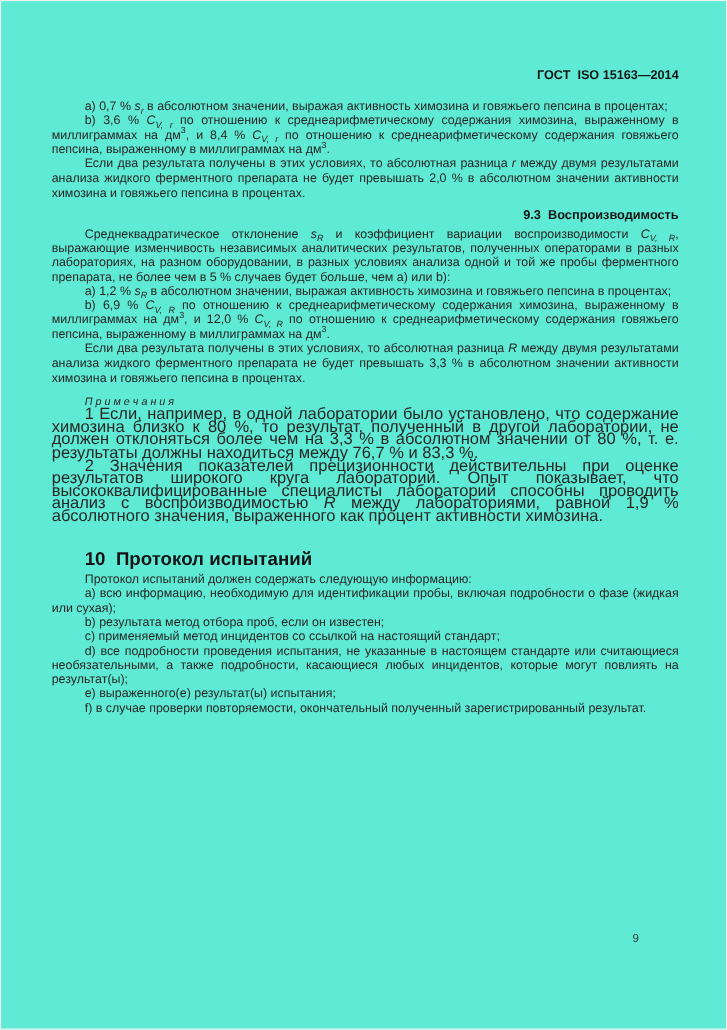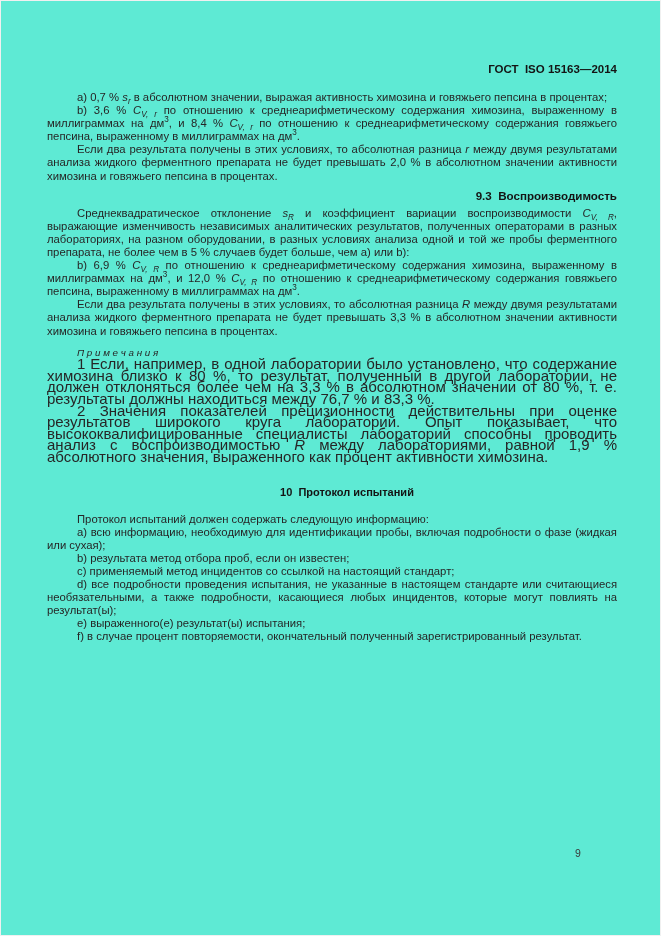--- a/index.html
+++ b/index.html
@@ -43,27 +43,26 @@
   .h3 {
     font-size: 11.6px;
     font-weight: 700;
     color: #141414;
     text-indent: 30px;
     white-space: pre-wrap;
     margin: 6px 0 5px 0;
     text-align: right;
   }
   .h2 {
-    font-size: 11px;
+    font-size: 17px;
     font-weight: 700;
     color: #141414;
     text-indent: 30px;
     white-space: pre-wrap;
-    margin: 23px 0 15px 0;
-    text-align: center;
+    margin: 23px 0 2px 0;
   }
   .note-label {
     font-size: 9.8px;
     line-height: 11.6px;
     text-indent: 30px;
     margin: 9px 0 0 0;
     font-style: italic;
   }
   .note {
     font-size: 15px;
@@ -94,29 +93,30 @@
 
 <div class="page">
   <div class="content">
     <div class="doc-header">ГОСТ  ISO 15163—2014</div>
     <div>
         <div class="para"><span>а)  0,7 % </span><span class="it">s</span><sub class="it">r</sub><span> в абсолютном значении, выражая активность химозина и говяжьего пепсина в процентах;</span></div>
         <div class="para"><span>b)  3,6 % </span><span class="it">C</span><sub class="it">V, r</sub><span> по отношению к среднеарифметическому содержания химозина, выраженному в миллиграммах на дм</span><sup>3</sup><span>, и 8,4 % </span><span class="it">C</span><sub class="it">V, r</sub><span> по отношению к среднеарифметическому содержания говяжьего пепсина, выраженному в миллиграммах на дм</span><sup>3</sup><span>.</span></div>
         <div class="para"><span>Если два результата получены в этих условиях, то абсолютная разница </span><span class="it">r</span><span> между двумя результатами анализа жидкого ферментного препарата не будет превышать 2,0 % в абсолютном значении активности химозина и говяжьего пепсина в процентах.</span></div>
         <div class="h3"><span>9.3  Воспроизводимость</span></div>
         <div class="para"><span>Среднеквадратическое отклонение </span><span class="it">s</span><sub class="it">R</sub><span> и коэффициент вариации воспроизводимости </span><span class="it">C</span><sub class="it">V, R</sub><span>, выражающие изменчивость независимых аналитических результатов, полученных операторами в разных лабораториях, на разном оборудовании, в разных условиях анализа одной и той же пробы ферментного препарата, не более чем в 5 % случаев будет больше, чем а) или b):</span></div>
+        <div class="para"><span>а)  1,2 % </span><span class="it">s</span><sub class="it">R</sub><span> в абсолютном значении, выражая активность химозина и говяжьего пепсина в процентах;</span></div>
         <div class="para"><span>b)  6,9 % </span><span class="it">C</span><sub class="it">V, R</sub><span> по отношению к среднеарифметическому содержания химозина, выраженному в миллиграммах на дм</span><sup>3</sup><span>, и 12,0 % </span><span class="it">C</span><sub class="it">V, R</sub><span> по отношению к среднеарифметическому содержания говяжьего пепсина, выраженному в миллиграммах на дм</span><sup>3</sup><span>.</span></div>
         <div class="para"><span>Если два результата получены в этих условиях, то абсолютная разница </span><span class="it">R</span><span> между двумя результатами анализа жидкого ферментного препарата не будет превышать 3,3 % в абсолютном значении активности химозина и говяжьего пепсина в процентах.</span></div>
         <div class="note-label"><span>П р и м е ч а н и я</span></div>
         <div class="note"><span>1 Если, например, в одной лаборатории было установлено, что содержание химозина близко к 80 %, то результат, полученный в другой лаборатории, не должен отклоняться более чем на 3,3 % в абсолютном значении от 80 %, т. е. результаты должны находиться между 76,7 % и 83,3 %.</span></div>
         <div class="note"><span>2 Значения показателей прецизионности действительны при оценке результатов широкого круга лабораторий. Опыт показывает, что высококвалифицированные специалисты лабораторий способны проводить анализ с воспроизводимостью </span><span class="it">R</span><span> между лабораториями, равной 1,9 % абсолютного значения, выраженного как процент активности химозина.</span></div>
         <div class="h2"><span>10  Протокол испытаний</span></div>
         <div class="para"><span>Протокол испытаний должен содержать следующую информацию:</span></div>
         <div class="para"><span>а)  всю информацию, необходимую для идентификации пробы, включая подробности о фазе (жидкая или сухая);</span></div>
         <div class="para"><span>b)  результата метод отбора проб, если он известен;</span></div>
         <div class="para"><span>c)  применяемый метод инцидентов со ссылкой на настоящий стандарт;</span></div>
         <div class="para"><span>d)  все подробности проведения испытания, не указанные в настоящем стандарте или считающиеся необязательными, а также подробности, касающиеся любых инцидентов, которые могут повлиять на результат(ы);</span></div>
         <div class="para"><span>e)  выраженного(е) результат(ы) испытания;</span></div>
-        <div class="para"><span>f)  в случае процент повторяемости, окончательный полученный зарегистрированный результат.</span></div>
+        <div class="para"><span>f)  в случае проверки повторяемости, окончательный полученный зарегистрированный результат.</span></div>
       </div>
   </div>
   <div class="page-number">9</div>
 </div>
 
 </body></html>

